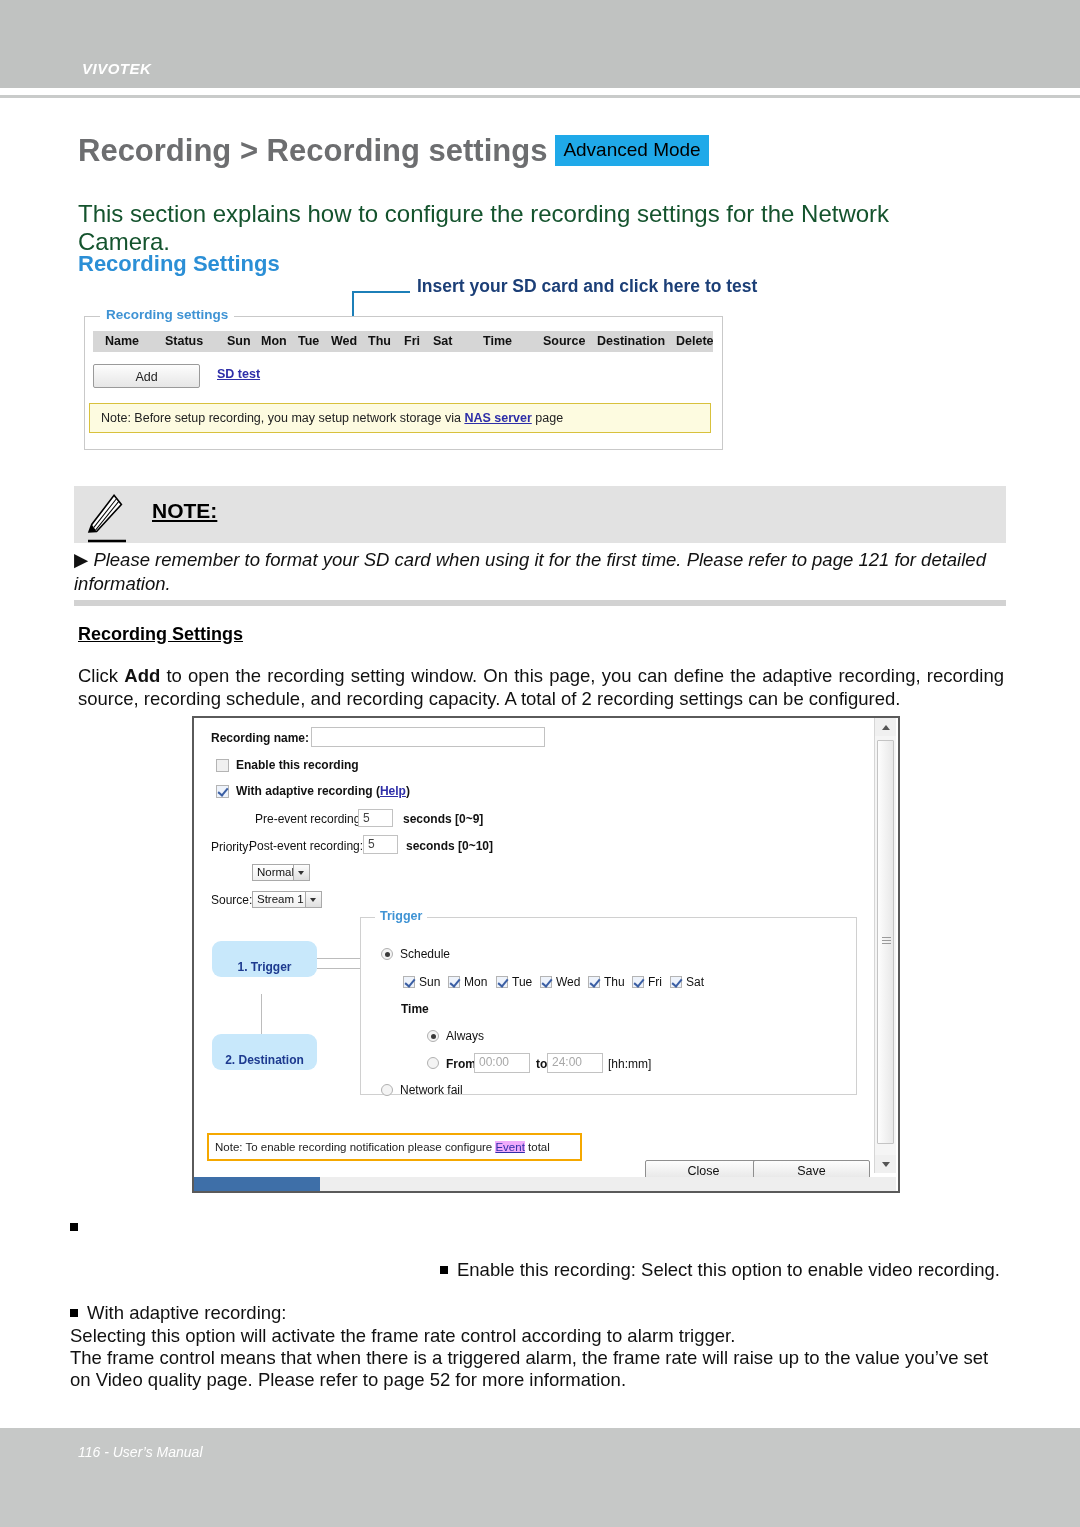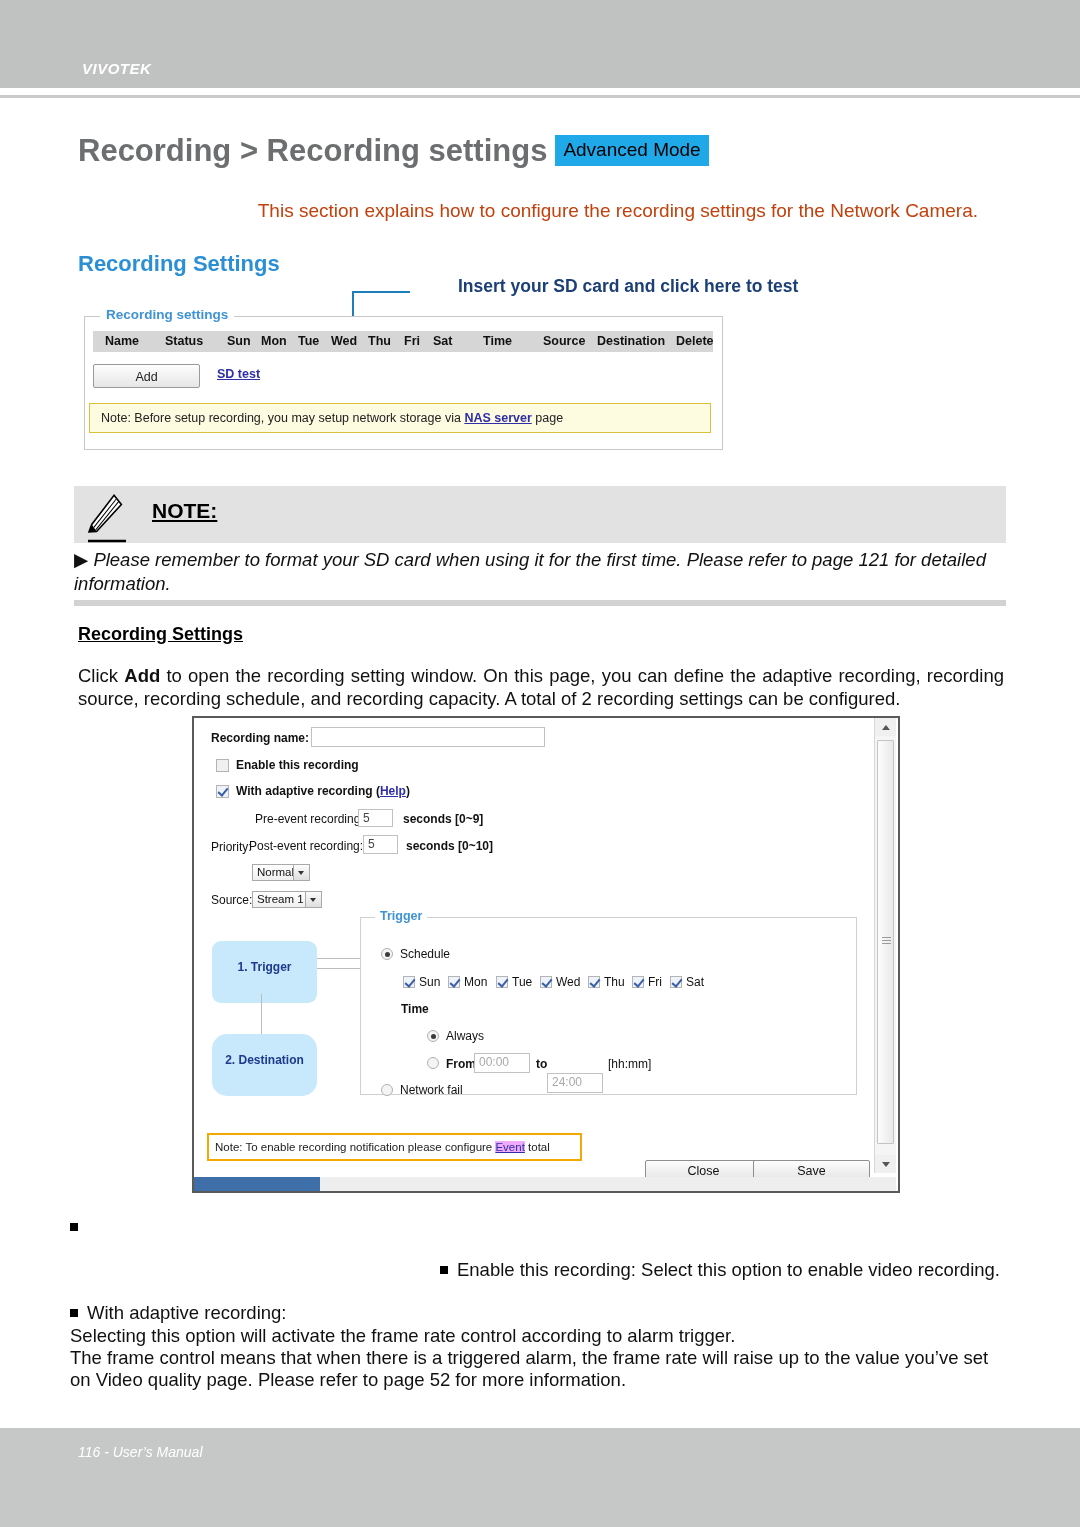--- a/index.html
+++ b/index.html
@@ -40,34 +40,33 @@
     color:#000;
     font-size:19px;font-weight:normal;
     padding:1px 5px 2px 5px;
     vertical-align:5px;
     margin-left:8px;
     font-family:"Liberation Sans", sans-serif;
   }
 
   .intro{
     position:absolute;left:78px;top:200px;width:900px;
-    font-size:19px;color:#c2410c;text-align:right;
+    font-size:24px;color:#14532d;
   }
 
   .sec-head{
     position:absolute;left:78px;top:251px;
     font-size:22px;font-weight:bold;color:#2b8fd6;
   }
 
   
   .callout{
     position:absolute;left:417px;top:276px;
     font-size:17.5px;font-weight:bold;color:#1c3f77;
     white-space:nowrap;
-    margin-left:41px;
   }
   .callout-h{
     position:absolute;left:352px;top:291px;width:58px;height:2px;
     background:#1c7fb8;
   }
   .callout-v{
     position:absolute;left:352px;top:291px;width:2px;height:77px;
     background:#1c7fb8;
   }
 
@@ -200,21 +199,21 @@
   .sel .arrowbtn:after{
     content:"";position:absolute;left:4px;top:6px;
     border-left:3.5px solid transparent;border-right:3.5px solid transparent;
     border-top:4px solid #333;
   }
 
   .help-lnk{color:#2e2ea8;font-weight:bold;text-decoration:underline;}
 
   
   .flowbox{
-    position:absolute;width:105px;height:62px;
+    position:absolute;width:105px;height:36px;
     background:#c8e8fb;border-radius:9px;
     font-size:12px;font-weight:bold;color:#1d3a8f;
     text-align:center;line-height:53px;
   }
   .flow-arrow{
     position:absolute;left:261px;top:994px;width:1px;height:47px;background:#bcbcbc;
   }
   .flow-arrow:after{
     content:"";position:absolute;left:-4px;top:44px;
     border-left:4.5px solid transparent;border-right:4.5px solid transparent;
@@ -399,21 +398,21 @@
 </div>
 
 <div class="f-label-n" style="left:211px;top:893px;">Source:</div>
 <div class="sel" style="left:252px;top:891px;width:70px;">
   <span>Stream 1</span>
   <span class="arrowbtn"></span>
 </div>
 
 <div class="flowbox" style="left:212px;top:941px;">1. Trigger</div>
 <div class="flow-arrow"></div>
-<div class="flowbox" style="left:212px;top:1034px;border-radius:15px;">2. Destination</div>
+<div class="flowbox" style="left:212px;top:1034px;">2. Destination</div>
 <div class="conn" style="left:317px;top:958px;width:44px;height:1px;"></div>
 <div class="conn" style="left:317px;top:968px;width:44px;height:1px;"></div>
 <div class="conn" style="left:360px;top:923px;width:1px;height:36px;"></div>
 <div class="conn" style="left:360px;top:968px;width:1px;height:126px;"></div>
 
 <div class="trg"></div>
 <div class="trg-legend">Trigger</div>
 
 <div class="rad on" style="left:381px;top:948px;"></div>
 <div class="f-label-n" style="left:400px;top:947px;text-align:right;">Schedule</div>
@@ -435,21 +434,21 @@
 
 <div class="f-label" style="left:401px;top:1002px;">Time</div>
 
 <div class="rad on" style="left:427px;top:1030px;"></div>
 <div class="f-label-n" style="left:446px;top:1029px;">Always</div>
 
 <div class="rad" style="left:427px;top:1057px;"></div>
 <div class="f-label" style="left:446px;top:1057px;">From</div>
 <div class="txtbox greyed" style="left:474px;top:1053px;width:56px;height:20px;">00:00</div>
 <div class="f-label" style="left:536px;top:1057px;">to</div>
-<div class="txtbox greyed" style="left:547px;top:1053px;width:56px;height:20px;margin-top:20px;">24:00</div>
+<div class="txtbox greyed" style="left:547px;top:1053px;width:56px;height:20px;">24:00</div>
 <div class="f-label-n" style="left:608px;top:1057px;">[hh:mm]</div>
 
 <div class="rad" style="left:381px;top:1084px;"></div>
 <div class="f-label-n" style="left:400px;top:1083px;">Network fail</div>
 
 <div class="dlg-note">
   <div class="t"><span>Note: To enable recording notification please configure </span><span class="lnk">Event</span><span> total</span></div>
 </div>
 
 <div class="dbtn" style="left:645px;top:1160px;">Close</div>

